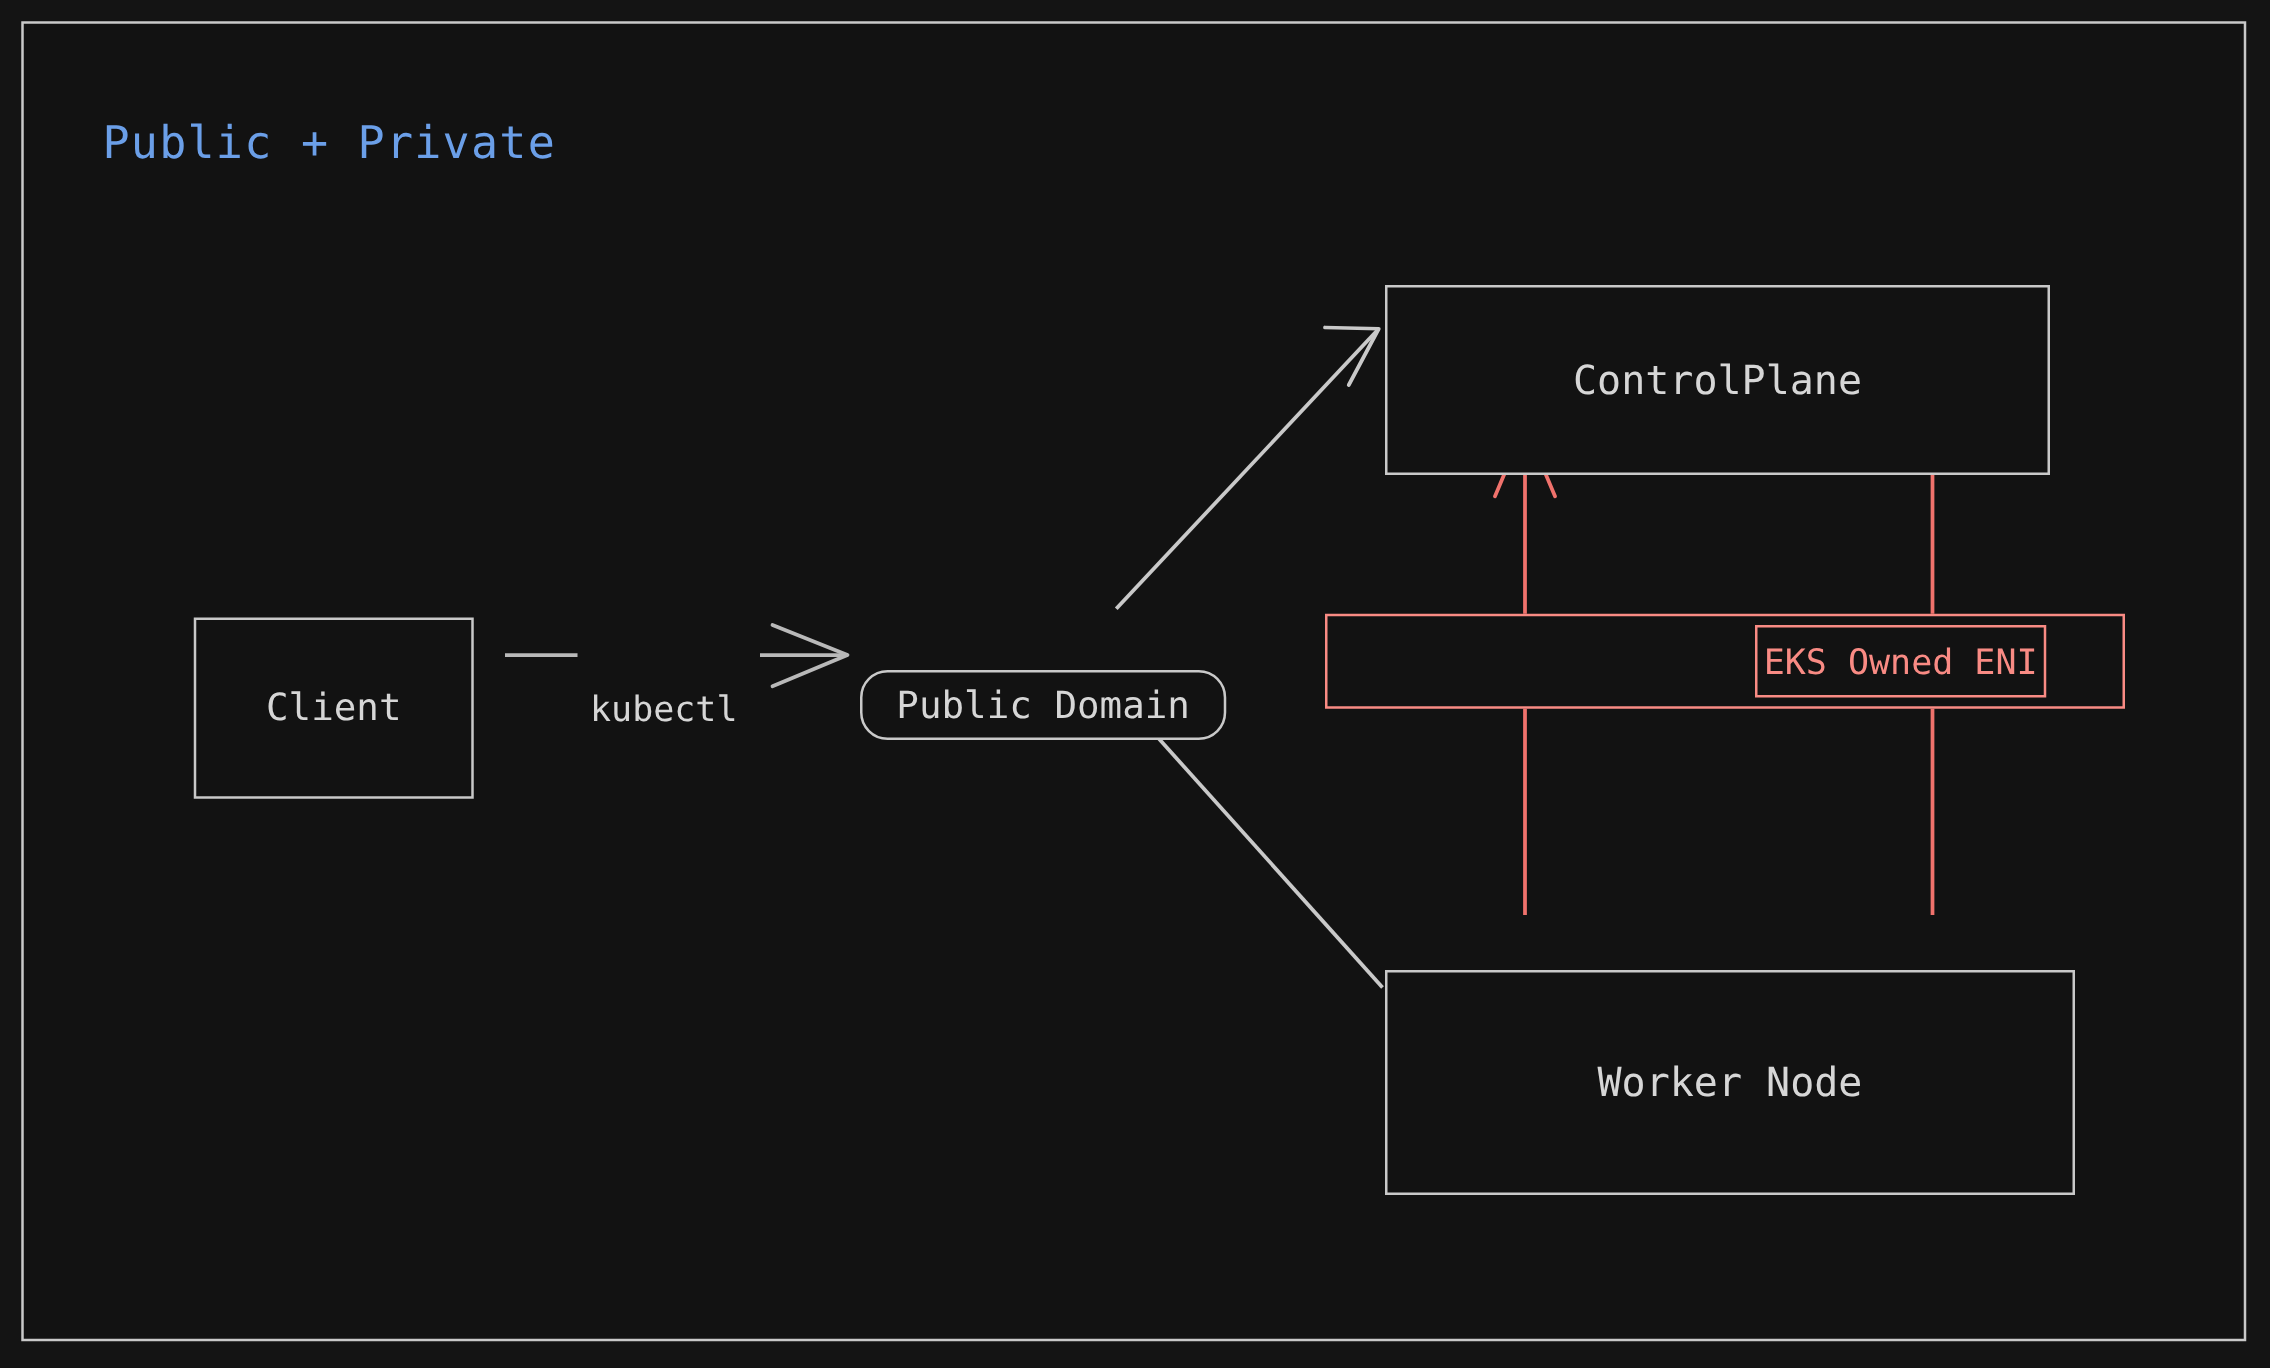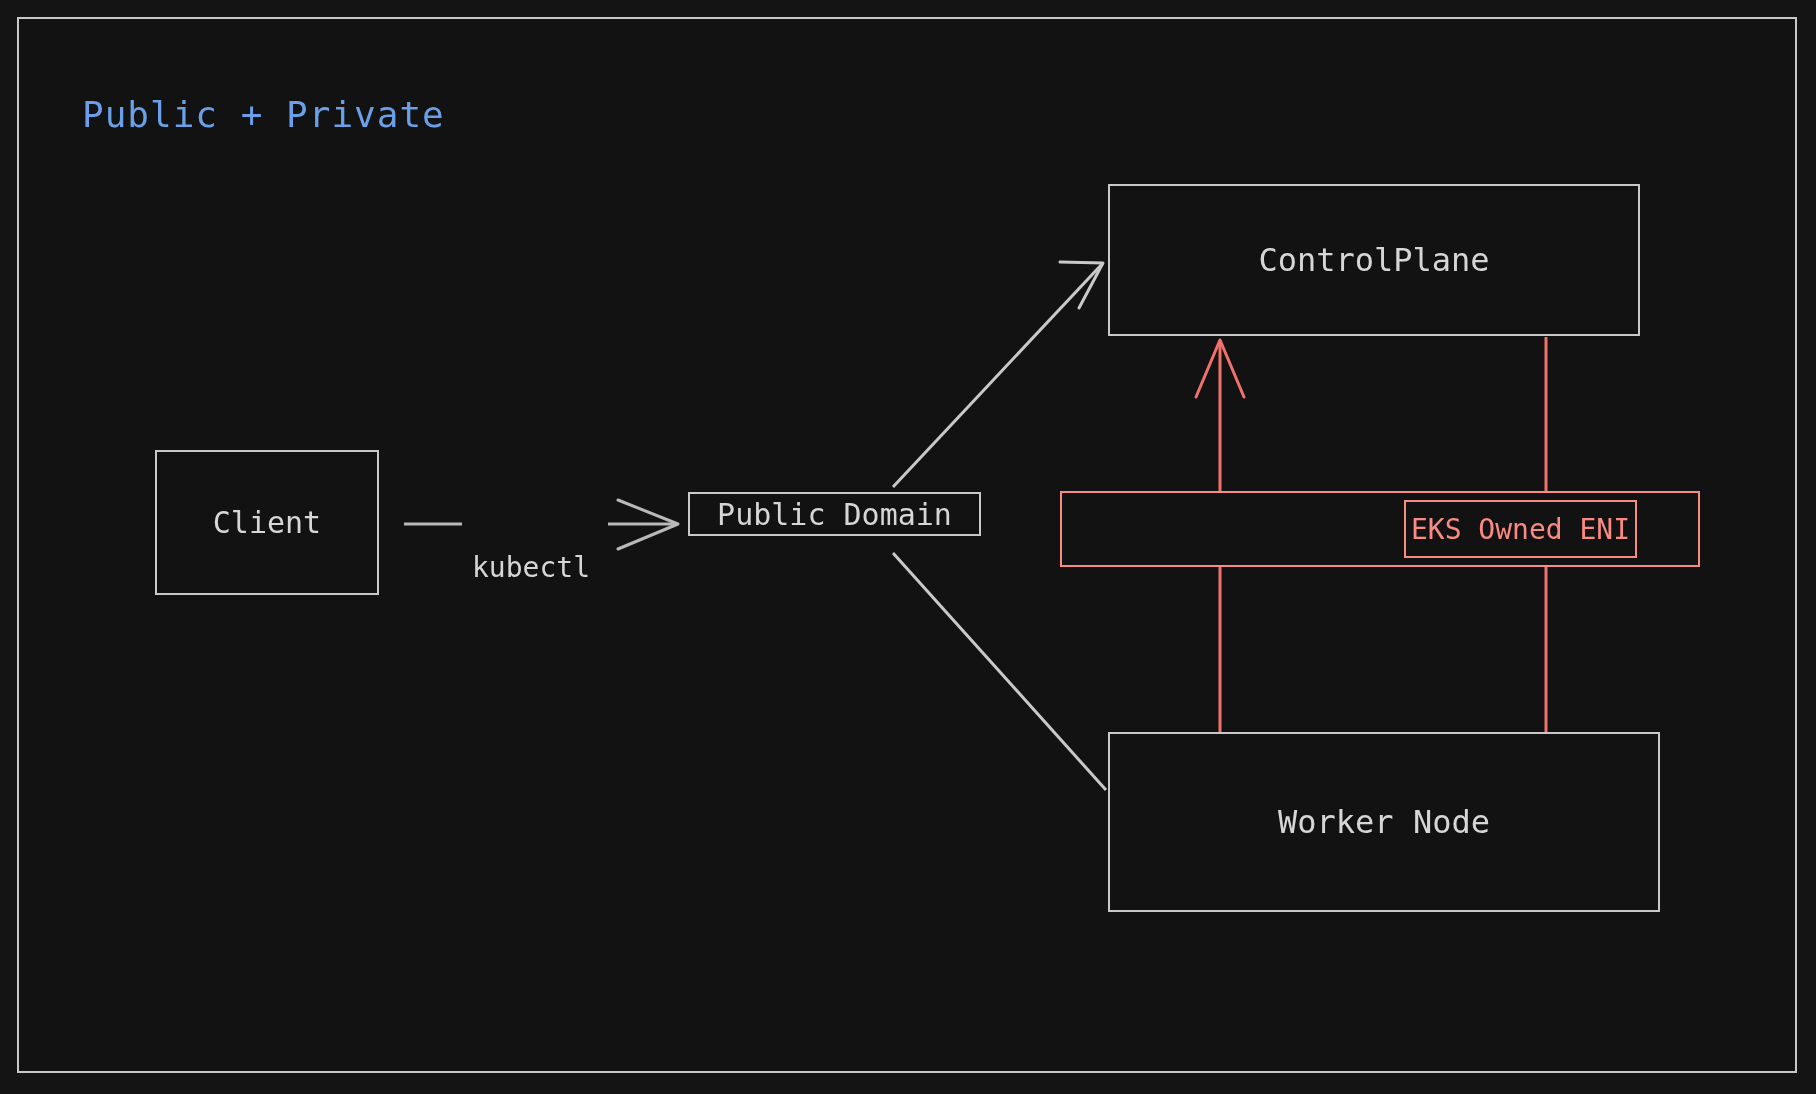--- a/index.html
+++ b/index.html
@@ -64,29 +64,30 @@
     display: flex;
     align-items: center;
     justify-content: center;
     background: #121212;
     white-space: pre;
     user-select: none;
   }
   .node.light {
     border: 2px solid #c9c9c9;
     color: #d6d6d6;
+    margin-top: 44px;
   }
   .node.red {
     border: 2px solid #f98b84;
     color: #f98b84;
   }
 
   
   #node-client       { left: 155px;  top: 450px; width: 224px; height: 145px; font-size: 30px; }
-  #node-public-domain{ left: 688px;  top: 492px; width: 293px; height: 44px;  font-size: 30px; }
+  #node-public-domain{ left: 688px;  top: 492px; width: 293px; height: 56px;  font-size: 30px; border-radius: 22px; }
   #node-control-plane{ left: 1108px; top: 184px; width: 532px; height: 152px; font-size: 32px; }
   #node-worker-node  { left: 1108px; top: 732px; width: 552px; height: 180px; font-size: 32px; }
 
   
   #red-cluster {
     position: absolute;
     left: 1060px;
     top: 491px;
     width: 640px;
     height: 76px;

